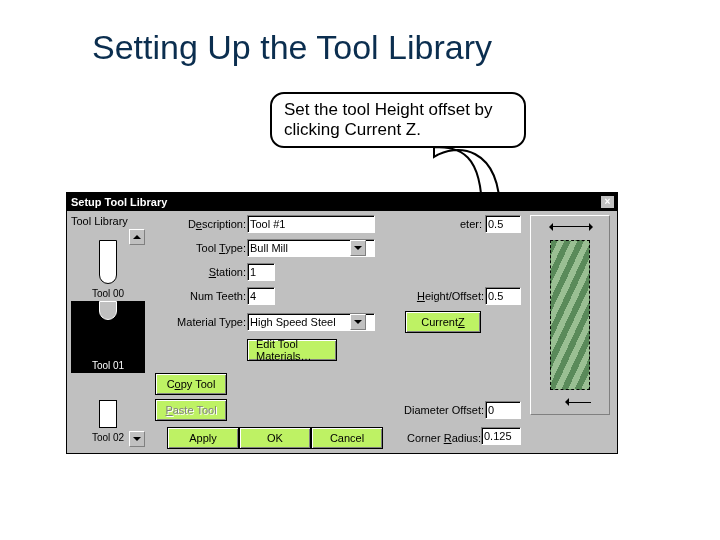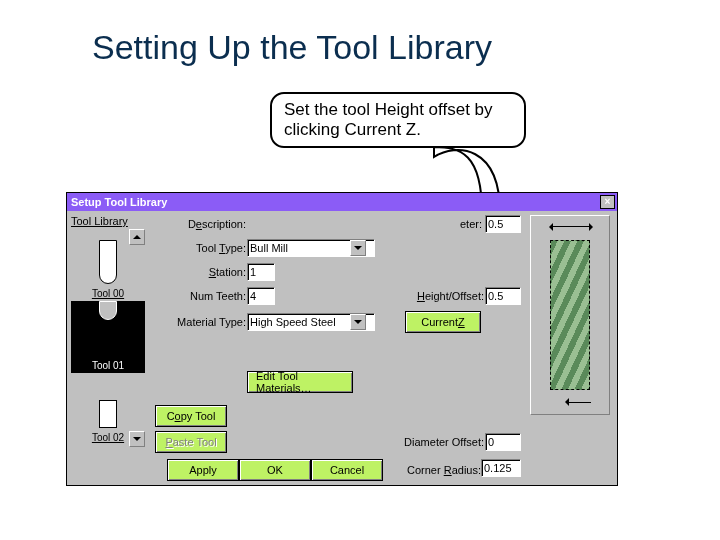--- a/index.html
+++ b/index.html
@@ -37,21 +37,21 @@
     width: 80px; height: 120px;
   }
   .window {
     position: absolute;
     left: 66px; top: 192px;
     width: 552px;
     background: #c0c0c0;
     border: 1px solid #000;
   }
   .titlebar {
-    background: #8b5cf6;
+    background: #000000;
     color: #fff;
     height: 18px;
     display: flex;
     align-items: center;
     padding: 0 2px 0 4px;
     font-size: 11px;
     font-weight: bold;
     justify-content: space-between;
   }
   .close-btn {
@@ -61,21 +61,20 @@
     display: flex; align-items: center; justify-content: center;
     font-size: 10px; line-height: 10px;
   }
   .win-body {
     display: flex;
     padding: 4px;
     gap: 6px;
   }
   .left-col {
     width: 78px;
-    text-decoration: underline;
   }
   .group-label { font-size: 11px; }
   .tool-list {
     width: 74px; height: 218px;
     background: #c0c0c0;
     margin-top: 2px;
     position: relative;
   }
   .tool-item {
     width: 100%; height: 72px;
@@ -135,21 +134,21 @@
     background: #bef264;
     border: 1px solid #000;
     box-shadow: inset 1px 1px 0 #fff, inset -1px -1px 0 #808080;
     height: 22px;
     font-size: 11px;
     display: inline-flex; align-items: center; justify-content: center;
     padding: 0 8px;
   }
   .btn.disabled { color: #808080; text-shadow: 1px 1px 0 #fff; }
   .btn.small { width: 72px; }
-  .btn.wide { width: 106px; margin-top: 32px; }
+  .btn.wide { width: 90px; }
 
   .right-col { width: 86px; display: flex; flex-direction: column; align-items: center; }
   .preview {
     width: 80px; height: 200px;
     background: #c0c0c0;
     border: 1px solid #808080;
     border-top-color: #fff; border-left-color: #fff;
     position: relative;
     display: flex; align-items: center; justify-content: center;
   }
@@ -208,20 +207,21 @@
           <div class="tool-shape small"></div>
           <span>Tool 02</span>
         </div>
         <div class="scroll-down"></div>
       </div>
     </div>
 
     <div class="center-col">
       <div class="row">
         <label>D<span class="u">e</span>scription:</label>
+        <input type="text" style="width: 128px;" value="Tool #1">
         <span style="flex:1"></span>
         <label class="mid" style="width:auto">eter:</label>
         <input type="text" style="width: 36px; margin-left: 2px;" value="0.5">
       </div>
       <div class="row">
         <label>Tool <span class="u">T</span>ype:</label>
         <div class="select" style="width:128px">
           <span>Bull Mill</span>
             <div class="dd"></div>
         </div>

